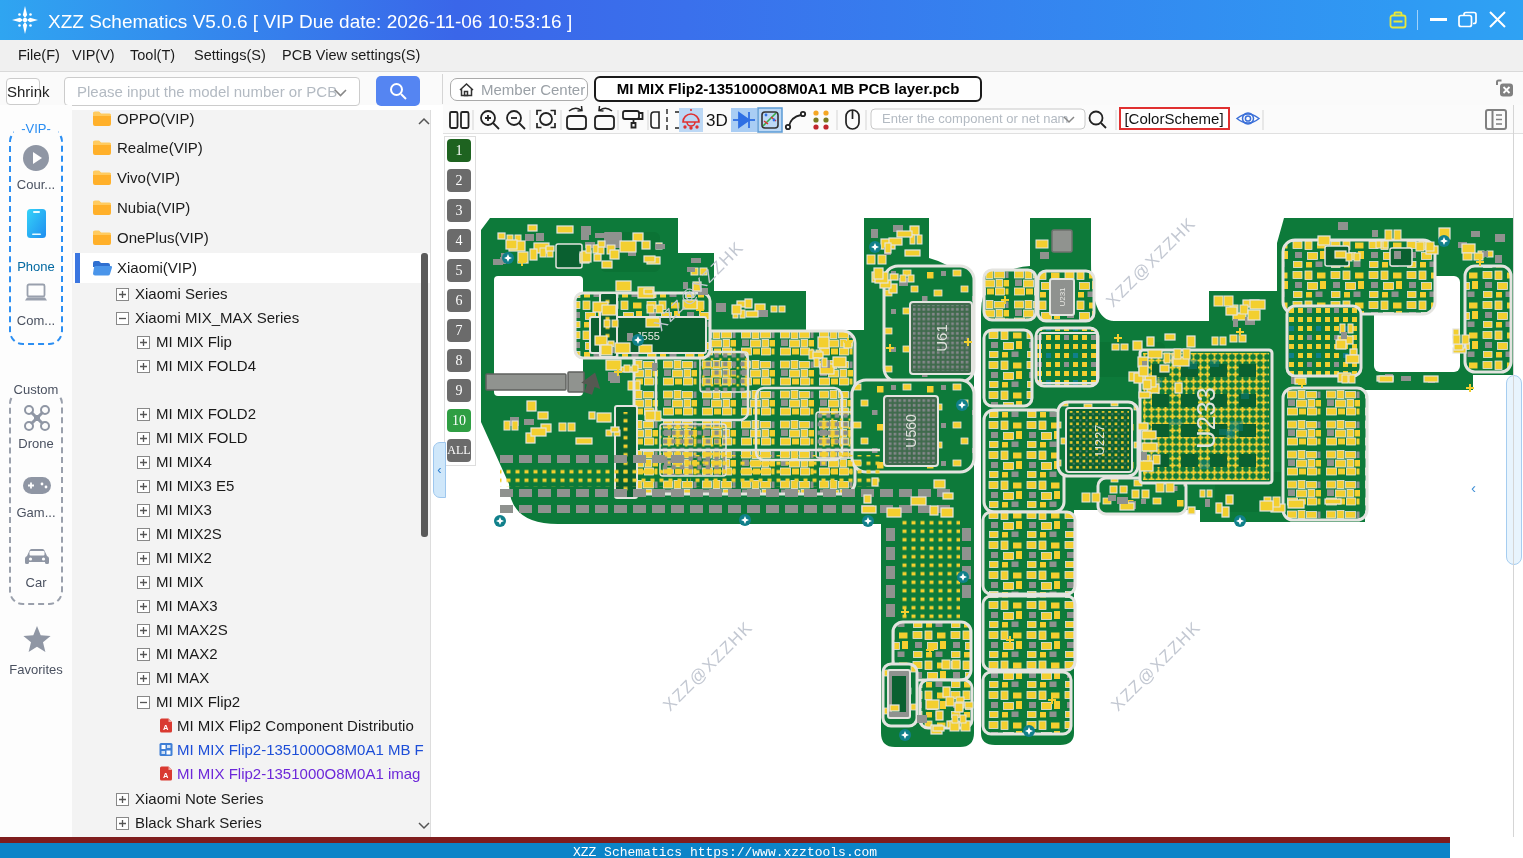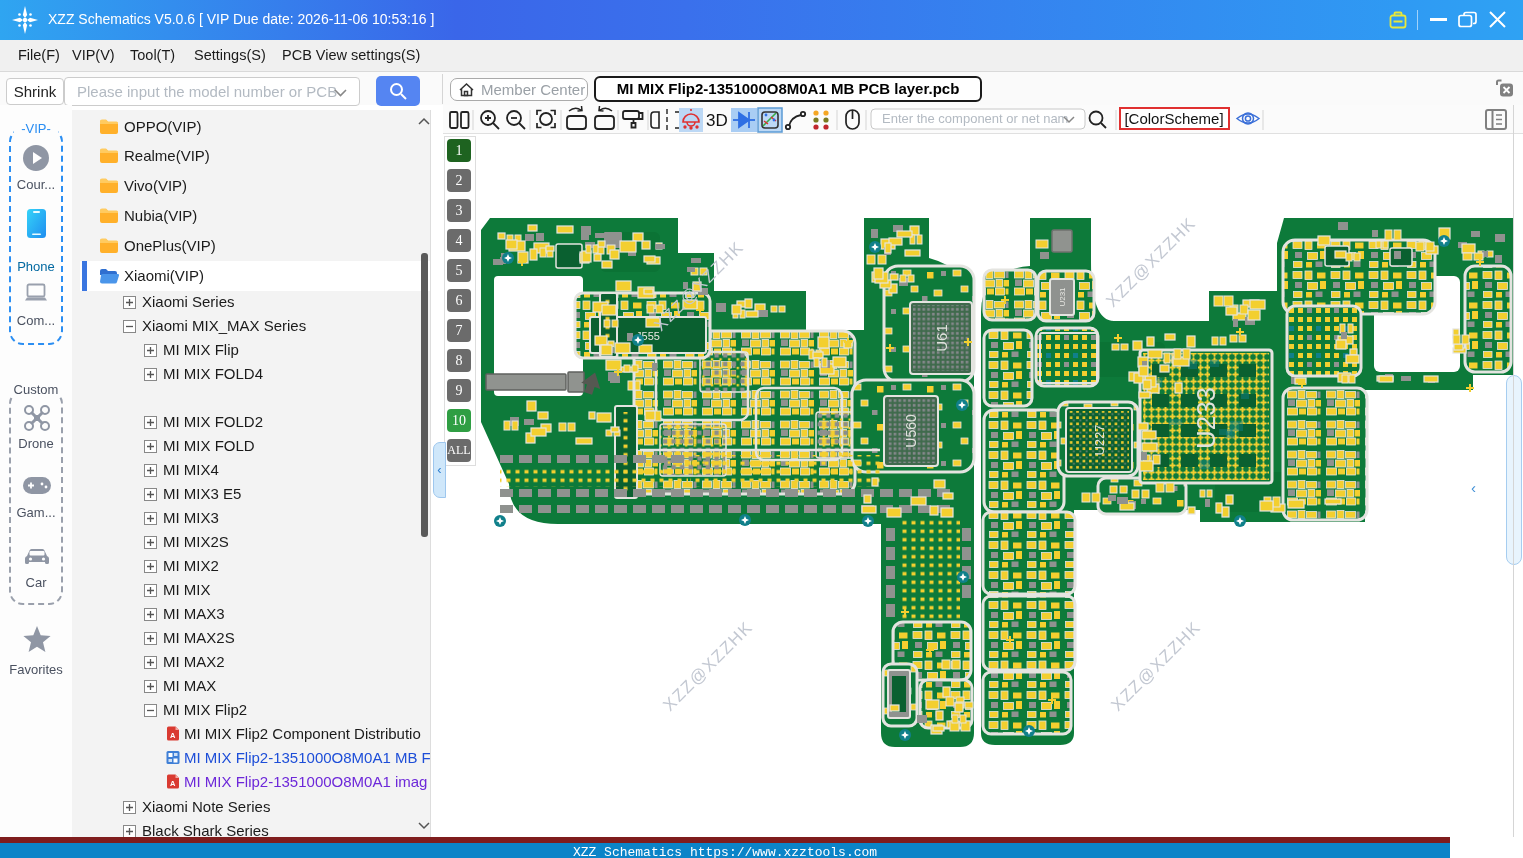--- a/index.html
+++ b/index.html
@@ -1,29 +1,29 @@
 <!DOCTYPE html>
 <html><head><meta charset="utf-8"><style>
 * { margin:0; padding:0; box-sizing:border-box; }
 body { width:1523px; height:858px; font-family:"Liberation Sans",sans-serif; position:relative; overflow:hidden; background:#fff; }
 .titlebar { position:absolute; left:0; top:0; width:1523px; height:40px;
   background:linear-gradient(90deg,#2fa5f1 0%,#3a66e9 30%,#3a70ec 45%,#2f9af3 92%,#2fa2f3 100%); }
-.title-txt { position:absolute; left:48px; top:11px; color:#fff; font-size:14px; }
+.title-txt { position:absolute; left:48px; top:11px; color:#fff; font-size:19px; }
 .menubar { position:absolute; left:0; top:40px; width:1523px; height:32px; background:#f0f0f0; border-bottom:1px solid #d9d9d9; }
 .menubar span { position:absolute; top:7px; font-size:14.5px; color:#1a1a1a; }
 .toolrow { position:absolute; left:0; top:72px; width:1523px; height:33px; background:#fafafa; }
 .btn { position:absolute; background:#fff; border:1px solid #ccc; border-radius:4px; font-size:15px; color:#222; text-align:center; }
 .inputbox { position:absolute; background:#fff; border:1px solid #ccc; border-radius:4px; color:#b3bac2; font-size:15px; }
 .sbtn { position:absolute; left:376px; top:4px; width:44px; height:30px; background:#5585f2; border-radius:5px; }
 .tab { position:absolute; left:594px; top:4px; width:388px; height:26px; background:#fff; border:2px solid #1a1a1a; border-radius:6px; font-weight:bold; font-size:15px; text-align:center; line-height:22px; color:#000; }
 .iconrow { position:absolute; left:443px; top:105px; width:1080px; height:29px; background:#fbfbfb; border-bottom:1px solid #e0e0e0; }
 .sidebar { position:absolute; left:0; top:105px; width:72px; height:733px; background:#fdfdfd; }
 .slab { position:absolute; width:72px; text-align:center; font-size:13px; color:#4a5160; }
 .tree { position:absolute; left:72px; top:110px; width:359px; height:727px; background:#f3f3f3; border-right:1px solid #ddd; overflow:hidden; }
-.trow { position:absolute; left:8px; width:359px; height:30px;margin-top:8px; }
+.trow { position:absolute; left:1px; width:359px; height:30px; }
 .trow.sel { background:#fff; }
 .selbar { position:absolute; left:2px; top:0; width:5px; height:30px; background:#3b76e0; }
 .tico { position:absolute; top:7px; }
 .tlab { position:absolute; font-size:15px; color:#1b1b1b; line-height:30px; white-space:nowrap; }
 .pcbarea { position:absolute; left:431px; top:134px; width:1082px; height:703px; background:#fff; }
 .lpanel { position:absolute; left:13px; top:2px; width:32px; height:330px; background:#fff; border:1px solid #ddd; }
 .lbtn { position:absolute; left:16px; width:24px; height:23px; border-radius:4px; color:#fff; font-family:"Liberation Serif",serif; font-size:14px; text-align:center; line-height:23px; }
 .statusbar { position:absolute; left:0; top:837px; width:1450px; height:21px; background:#0b84c8; border-top:6px solid #7f1d1d; }
 .statusbar div { text-align:center; color:#fff; font-family:"Liberation Mono",monospace; font-size:13px; line-height:20px; }
 .vsep { position:absolute; background:#d5d5d5; width:1px; }
@@ -61,21 +61,21 @@
 
 <div class="menubar">
   <span style="left:18px">File(F)</span>
     <span style="left:72px">VIP(V)</span>
     <span style="left:130px">Tool(T)</span>
     <span style="left:194px">Settings(S)</span>
     <span style="left:282px">PCB View settings(S)</span>
 </div>
 
 <div class="toolrow">
-  <div class="btn" style="left:6px;top:6px;width:58px;height:27px;line-height:25px">Shrink</div>
+  <div class="btn" style="left:6px;top:6px;width:34px;height:27px;line-height:25px">Shrink</div>
   <div class="inputbox" style="left:64px;top:5px;width:296px;height:29px;line-height:27px;padding-left:12px">Please input the model number or PCB
     <svg width="13" height="8" viewBox="0 0 13 8" style="position:absolute;right:12px;top:11px" fill="none" stroke="#888" stroke-width="1.6">
         <path d="M1,1 L6.5,6.5 L12,1"></path>
       </svg>
   </div>
   <div class="sbtn"><svg width="20" height="20" viewBox="0 0 20 20" style="margin:5px 12px" fill="none" stroke="#fff" stroke-width="2">
         <circle cx="8.5" cy="8.5" r="5.5"></circle>
         <path d="M13,13 L18,18"></path>
       </svg></div>
   <div class="vsep" style="left:442px;top:2px;height:30px"></div>

